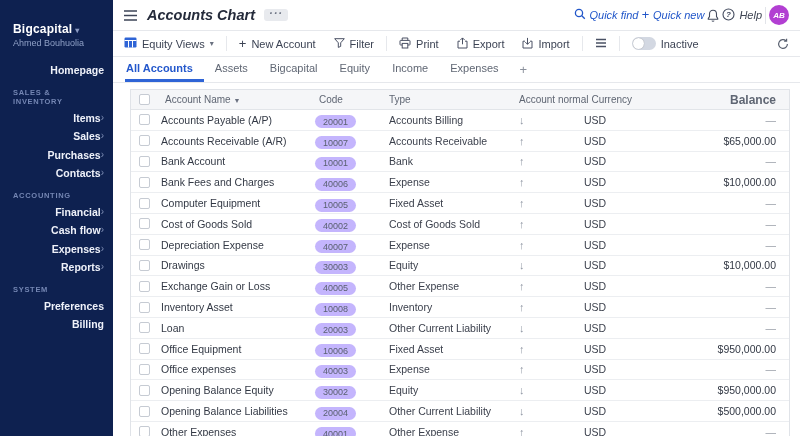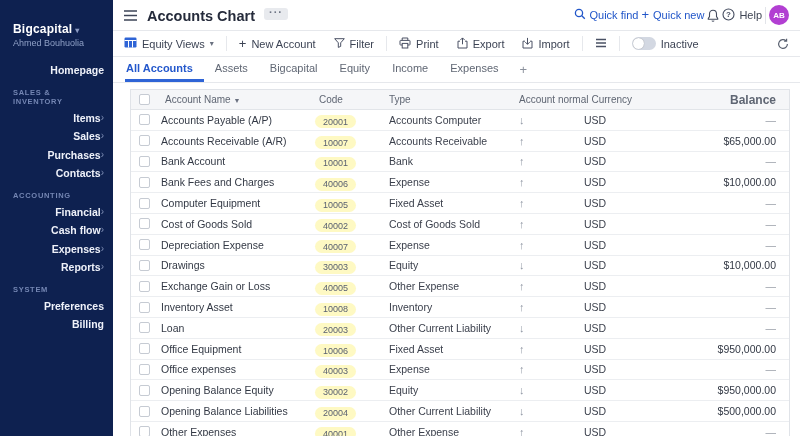--- a/index.html
+++ b/index.html
@@ -14,21 +14,21 @@
   .sidebar-user { padding:2px 13px 0; font-size:9px; color:#8fa0c6; }
   .nav { margin-top:13px; }
   .nav-item { height:18.5px; line-height:18.5px; padding:0 9px 0 13px; font-size:10.5px; font-weight:600;
               color:#eef1f9; display:flex; justify-content:flex-end; align-items:center; cursor:pointer; }
   .nav-chev { color:#7d8db4; font-size:10px; font-weight:400; }
   .nav-section { padding:8px 13px 3px; font-size:7.5px; font-weight:bold; letter-spacing:.7px; color:#7486b3; }
 
   
   .main { flex:1; display:flex; flex-direction:column; min-width:0; background:#fff; }
 
-  .topbar { height:30px; display:flex; padding:8px 11px; }
+  .topbar { height:30px; display:flex; align-items:center; padding:8px 11px;font-style:italic; }
   .icon-btn { display:flex; align-items:center; cursor:pointer; }
   .page-title { font-size:14.5px; font-weight:bold; color:#252b3b; margin-left:10px; }
   .dots-badge { margin-left:9px; background:#e8eaee; border-radius:3px; padding:0 5px; height:12px;
                 line-height:9px; color:#6e7585; font-weight:bold; font-size:11px; letter-spacing:1px; cursor:pointer; }
   .topbar-right { margin-left:auto; display:flex; align-items:center; gap:3px; }
   .link-blue { color:#2156c9; font-size:11px; display:flex; align-items:center; gap:4px; cursor:pointer; }
   .plus-glyph { font-size:13px; line-height:10px; }
   .help-item { font-size:11px; color:#3f4554; display:flex; align-items:center; gap:4px; cursor:pointer; }
   .tb-divider { width:1px; height:17px; background:#e2e4e9; }
   .avatar { width:20px; height:20px; border-radius:50%; background:#b23fd2; color:#fff; font-size:8px;
@@ -58,21 +58,21 @@
   .thead { display:flex; height:20px; align-items:center; background:#f5f6f8;
            border-bottom:1px solid #e2e5e9; color:#5f6673; font-size:10px; }
   .trow { display:flex; height:20.8px; align-items:center; border-bottom:1px solid #eceef1; background:#fff; cursor:pointer; }
   .c-check { flex:0 0 26px; display:flex; justify-content:center; align-items:center; }
   .checkbox { width:11px; height:11px; border:1px solid #c6cbd3; border-radius:2px; background:#fff; cursor:pointer; }
   .c-name { flex:0 0 154px; padding-left:4px; font-size:10.5px; color:#333945; overflow:hidden; white-space:nowrap; }
   .thead .c-name { padding-left:8px; font-size:10px; color:#5f6673; }
   .sort-caret { font-size:7px; color:#6a7180; margin-left:3px; }
   .c-code { flex:0 0 70px; padding-left:4px; }
   .thead .c-code { padding-left:8px; }
-  .code-badge { display:inline-block; background:#fef9c3; color:#596070; border-radius:8px;
+  .code-badge { display:inline-block; background:#c4b5fd; color:#596070; border-radius:8px;
                 padding:1.5px 8px; font-size:9px; }
   .c-type { flex:0 0 132px; padding-left:8px; font-size:10.5px; color:#3c414d; white-space:nowrap; overflow:hidden; }
   .thead .c-type { font-size:10px; color:#5f6673; }
   .c-normal { flex:0 0 68px; padding-left:6px; font-size:11px; color:#8f96a3; }
   .thead .c-normal { font-size:10px; color:#5f6673; white-space:nowrap; }
   .c-currency { flex:0 0 80px; padding-left:3px; font-size:10.5px; color:#3c414d; }
   .thead .c-currency { font-size:10px; color:#5f6673; }
   .c-balance { flex:1; padding-right:13px; text-align:right; font-size:10.5px; color:#333945; white-space:nowrap; }
   .thead .c-balance { font-size:12px; color:#5f6673;font-weight:bold; }
   .c-balance.dash, .dash { color:#9aa0a9; }
@@ -277,21 +277,21 @@
         <span class="c-currency">Currency</span>
         <span class="c-balance">Balance</span>
       </div>
       <div id="tbody">
           <div class="trow">
             <span class="c-check">
               <span class="checkbox"></span>
             </span>
             <span class="c-name">Accounts Payable (A/P)</span>
             <span class="c-code"><span class="code-badge">20001</span></span>
-            <span class="c-type">Accounts Computer</span>
+            <span class="c-type">Accounts Billing</span>
             <span class="c-normal">↓</span>
             <span class="c-currency">USD</span>
             <span class="c-balance dash">—</span>
           </div>
           <div class="trow">
             <span class="c-check">
               <span class="checkbox"></span>
             </span>
             <span class="c-name">Accounts Receivable (A/R)</span>
             <span class="c-code"><span class="code-badge">10007</span></span>

